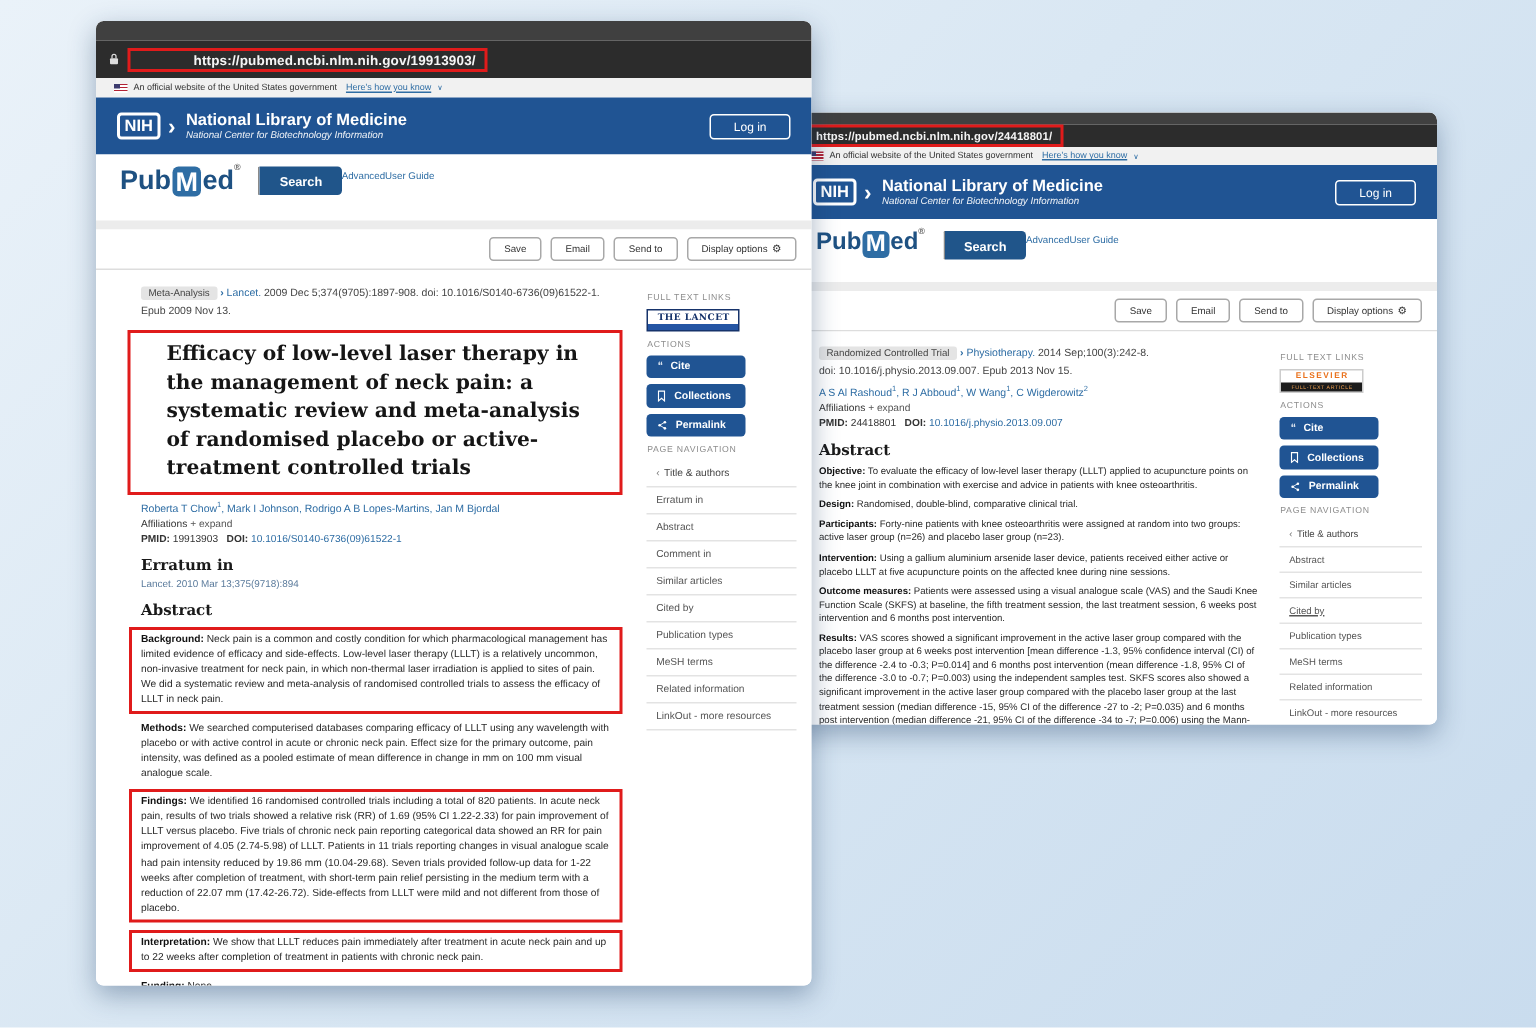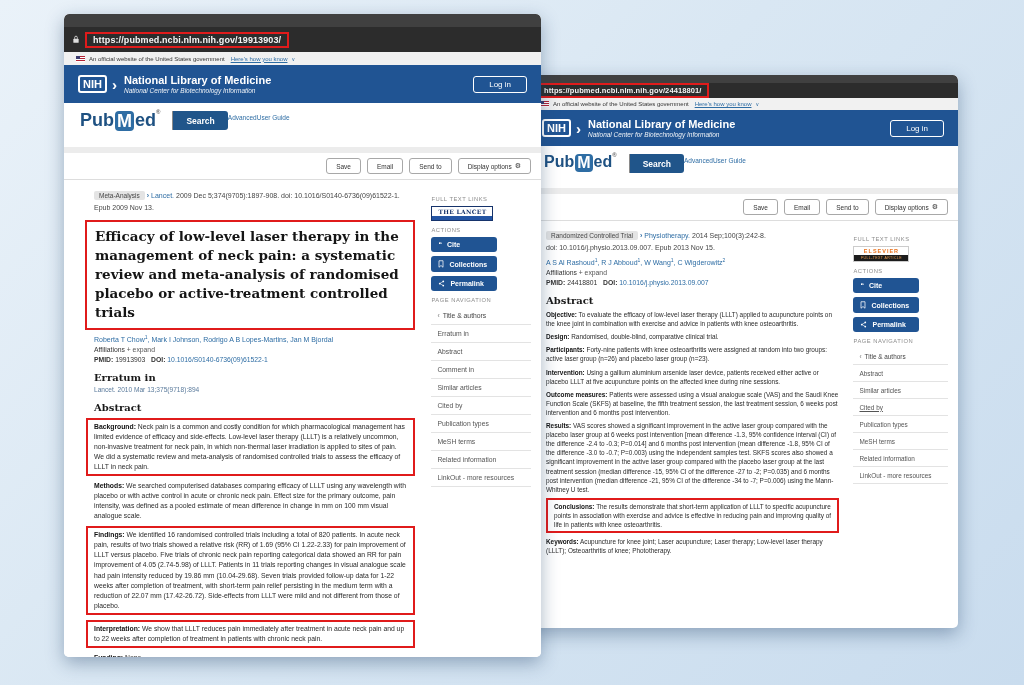--- a/index.html
+++ b/index.html
@@ -5,33 +5,33 @@
   * { margin:0; padding:0; box-sizing:border-box; }
   html,body { width:1024px; height:685px; overflow:hidden; }
   body {
     font-family:"Liberation Sans", sans-serif;
     background:linear-gradient(135deg,#eaf2f9 0%,#d9e7f3 45%,#c9dcee 100%);
     position:relative; color:#222;
   }
   .window { position:absolute; background:#fff; border-radius:5px;
     box-shadow:0 6px 18px rgba(30,60,100,.38); overflow:hidden; }
   #win-left  { left:64px;  top:14px; width:477px; height:643px; z-index:2; }
-  #win-right { left:528px; top:75px; width:430px; height:553px; z-index:1; }
+  #win-right { left:528px; top:75px; width:430px; height:408px; z-index:1; }
 
   .tabstrip { background:#404040; }
   #win-left  .tabstrip { height:13px; border-radius:5px 5px 0 0; }
   #win-right .tabstrip { height:8px;  border-radius:5px 5px 0 0; }
   .urlrow { background:#2c2c2c; display:flex; align-items:center; padding:0 8px; gap:5px; }
   #win-left  .urlrow { height:25px; }
   #win-right .urlrow { height:15px; }
   .lock-icon { flex:0 0 auto; display:flex; }
   .redbox { border:2px solid #e01b1b; }
   .urlbox { padding:1px 6px; display:flex; align-items:center; }
   .url { color:#f5f5f5; font-weight:bold; letter-spacing:.1px; white-space:nowrap; }
-  #win-left  .url { font-size:9px; }
+  #win-left  .url { font-size:9px;margin-left:36px; }
   #win-right .url { font-size:7.5px; }
 
   .govbar { background:#f1f1f1; display:flex; align-items:center; gap:4px; padding:0 12px; font-size:6px; color:#333; }
   #win-left .govbar { height:13px; } #win-right .govbar { height:12px; }
   .flag { width:9px; height:6px; background:repeating-linear-gradient(#b22234 0 1px,#fff 1px 2px); position:relative; flex:0 0 auto; }
   .flag::after { content:""; position:absolute; left:0; top:0; width:4px; height:3px; background:#3c3b6e; }
   .gov-link { color:#2e6da4; text-decoration:underline; margin-left:2px; }
   .caret { color:#2e6da4; font-size:5px; }
 
   .nihbar { background:#205493; color:#fff; display:flex; align-items:center; padding:0 14px; gap:7px; }
@@ -64,21 +64,21 @@
   #win-right .content { padding:9px 10px 9px 18px; gap:14px; }
   #win-left  .main-col { width:326px; } #win-right .main-col { width:298px; }
   #win-left  .rail { width:101px; } #win-right .rail { width:96px; }
 
   .cite-line { font-size:7px; color:#444; line-height:1.7; }
   .tag { background:#e4e4e4; color:#454545; padding:1px 5px; border-radius:2px; font-size:6.5px; white-space:nowrap; }
   .chev { color:#2e6da4; font-weight:bold; }
   .jlink { color:#2e6da4; }
 
   .title { font-family:"DejaVu Serif","Liberation Serif",serif; font-weight:bold; color:#151515; line-height:1.42; }
-  #win-left  .title { font-size:13.5px; margin:6px 0 4px; padding:5px 8px; margin-left:-9px; }
+  #win-left  .title { font-size:13.5px; margin:6px 0 4px; padding:5px 24px; margin-left:-9px; }
   #win-right .title { font-size:12px;  margin:5px 0 4px; padding:4px 7px; margin-left:-8px; }
   .authors { font-size:7px; color:#2e6da4; margin:3px 0; }
   .author sup { font-size:5px; }
   .author + .author::before { content:", "; }
   .meta { font-size:6.8px; color:#333; margin:3px 0; }
   .meta .expand { color:#555; }
   .meta .doi-link { color:#2e6da4; }
   .h2 { font-family:"DejaVu Serif","Liberation Serif",serif; font-weight:bold; font-size:10px; color:#1a1a1a; margin:9px 0 3px; }
   .erratum-cite { font-size:6.6px; color:#5b7b9c; margin:2px 0 2px; }
   .sec { font-size:6.8px; line-height:1.48; color:#2a2a2a; margin:5px 0; }

